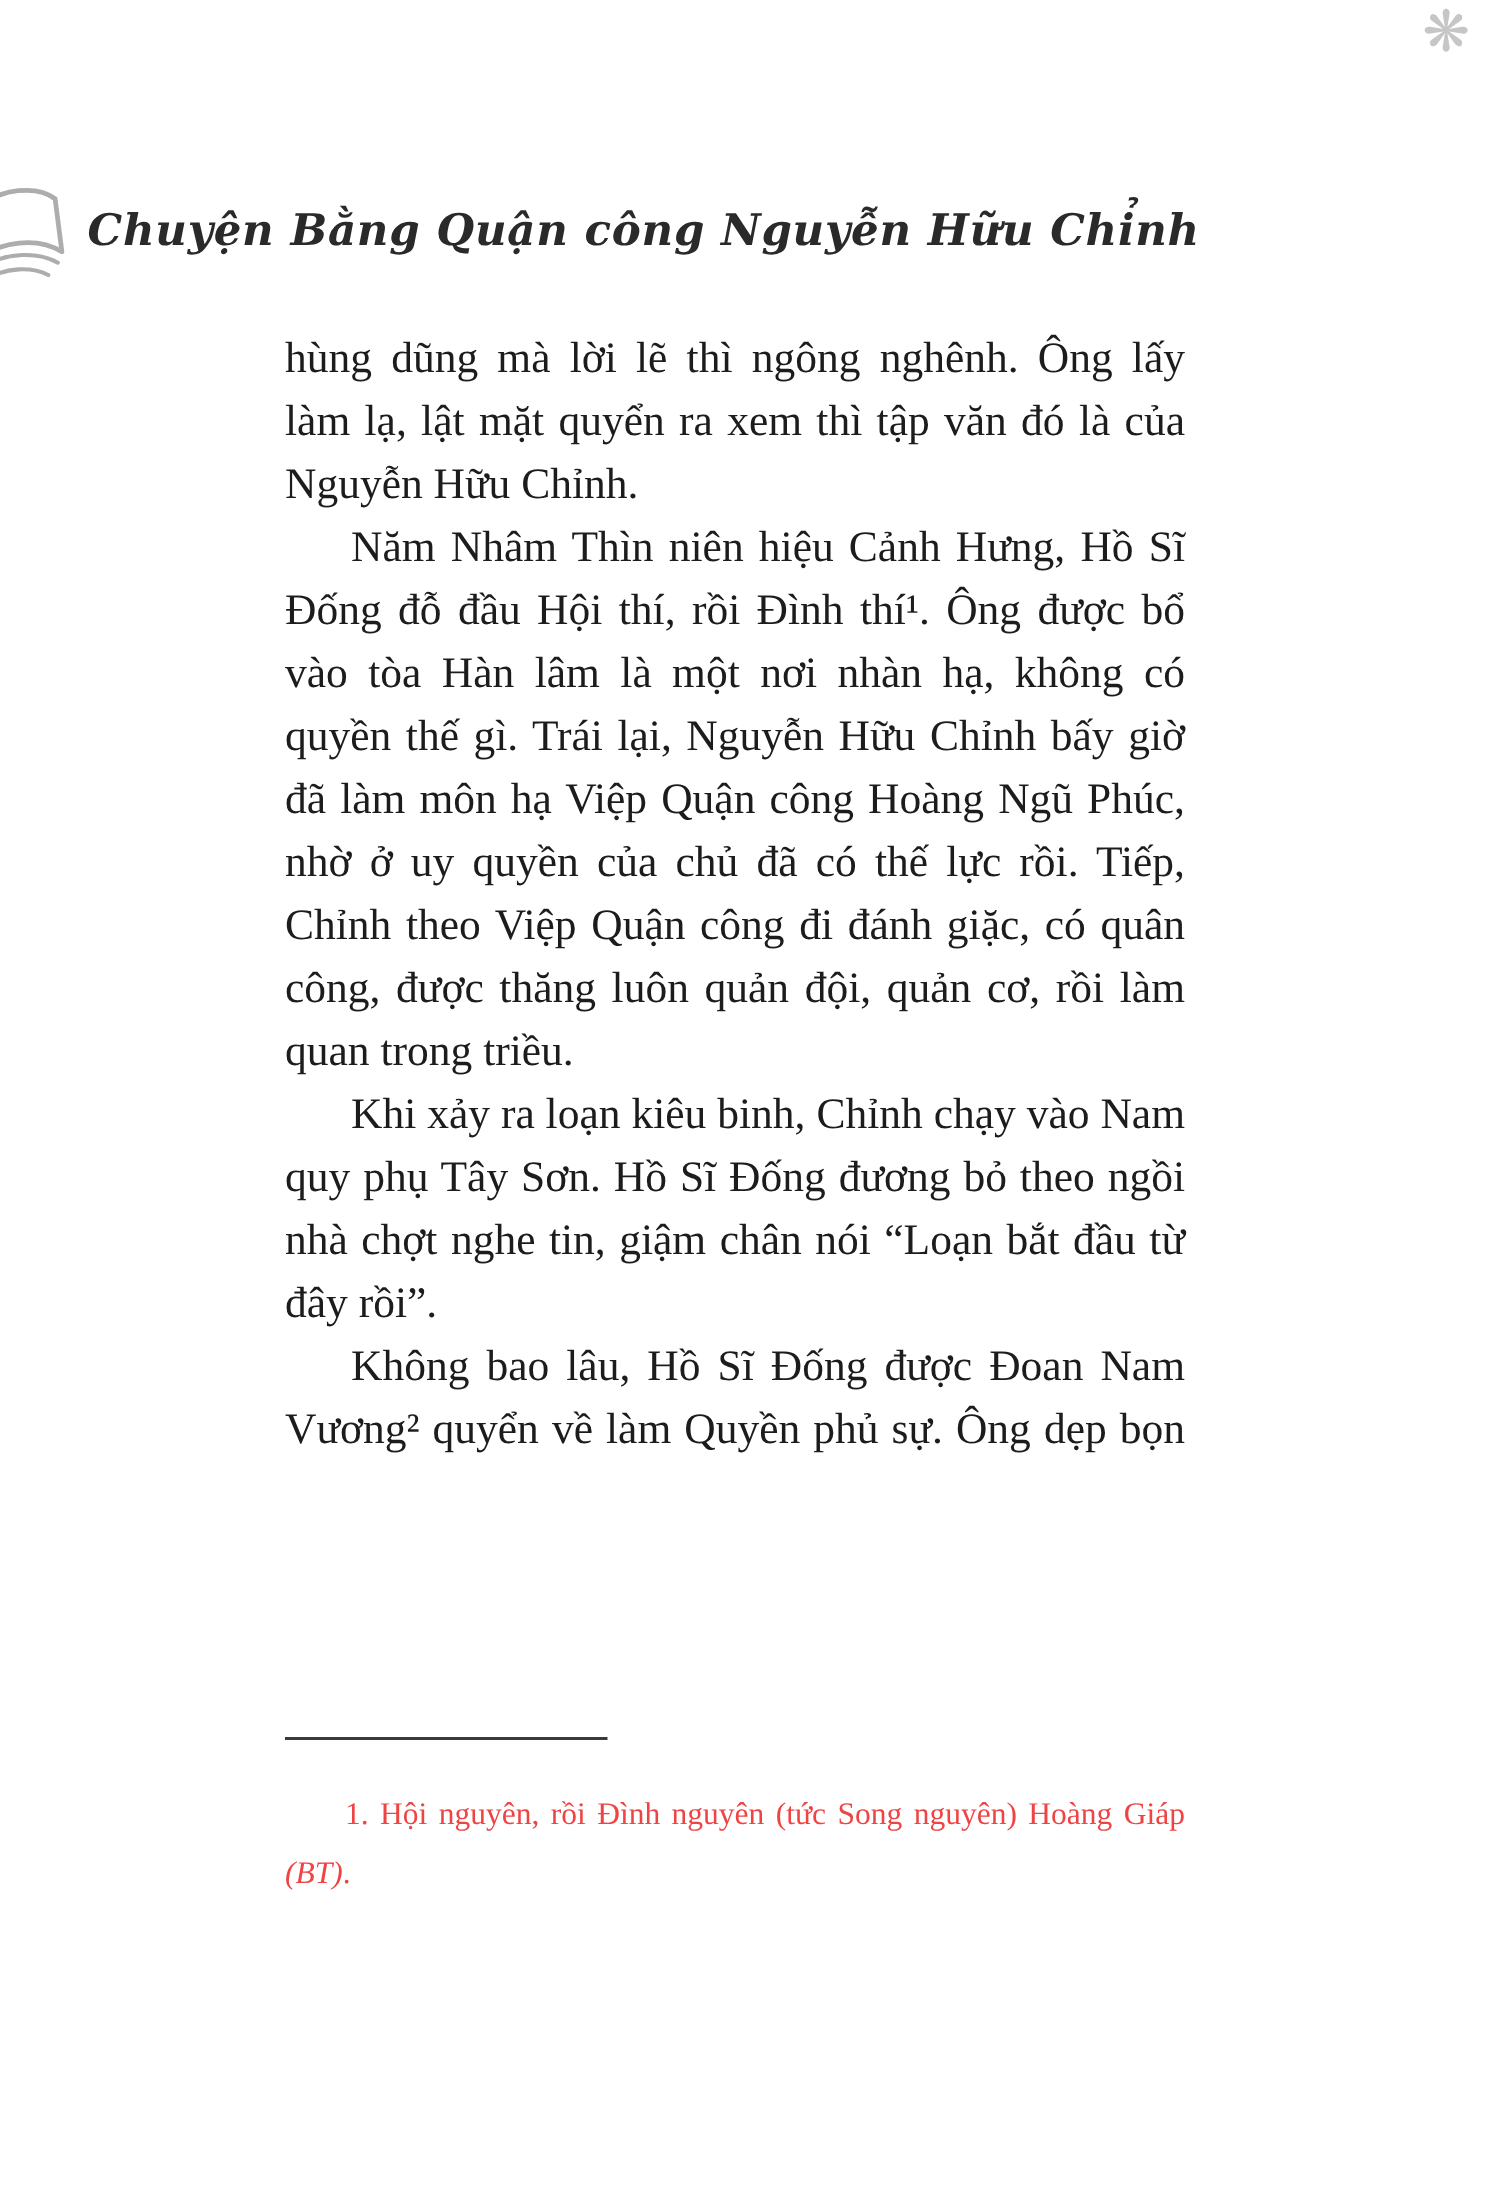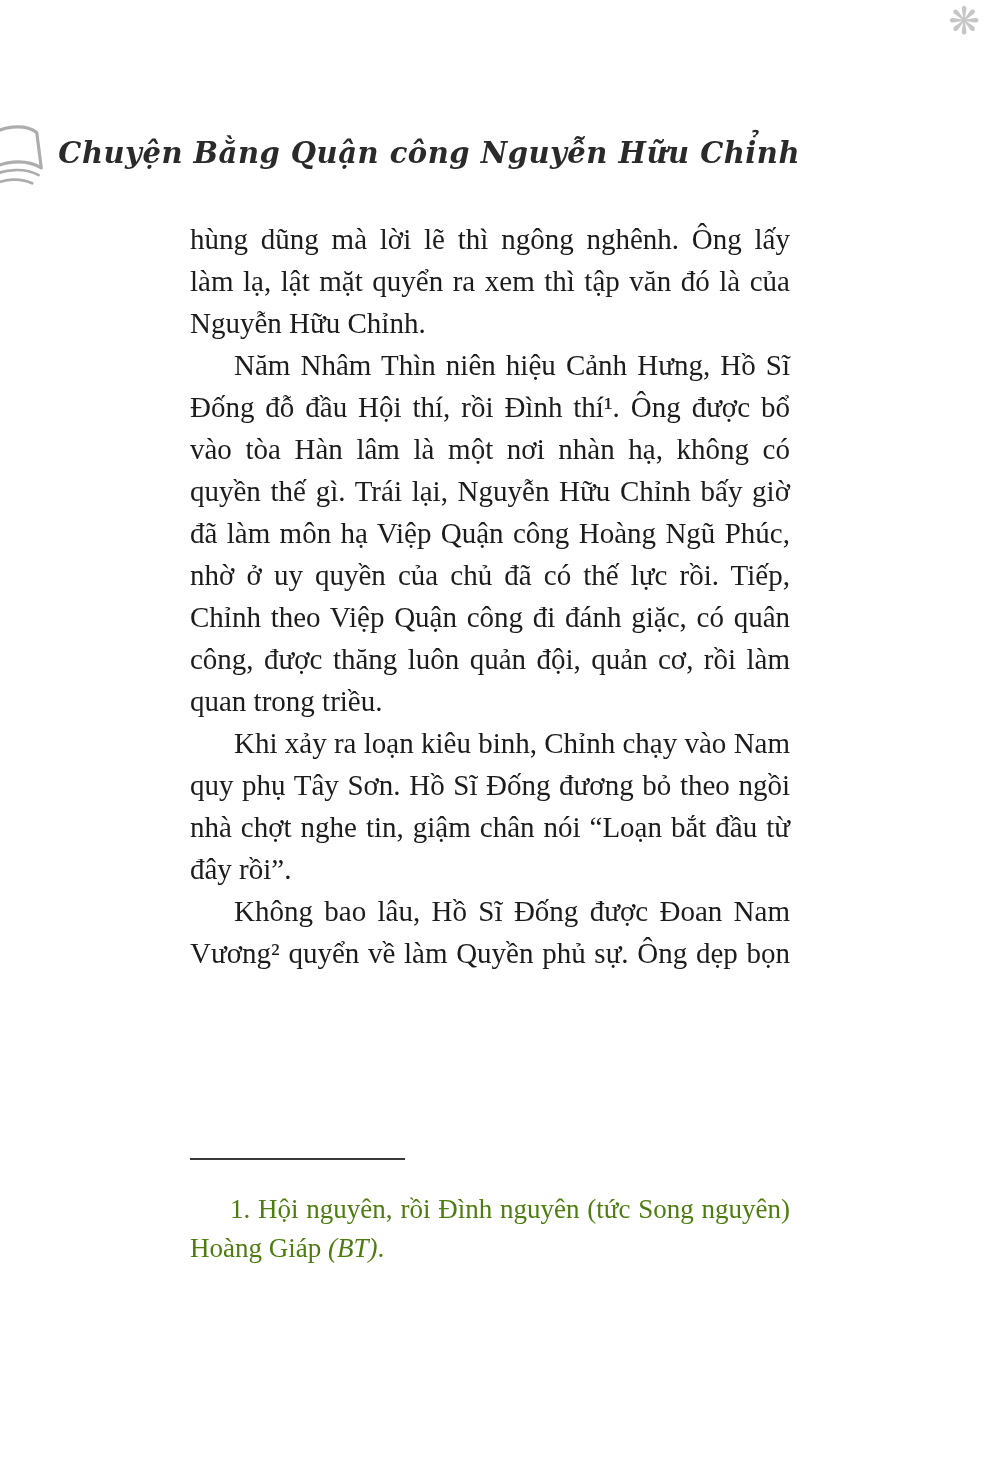--- a/index.html
+++ b/index.html
@@ -86,25 +86,25 @@
     left: 190px;
     width: 600px;
   }
   .footnote-rule {
     width: 215px;
     border-top: 2px solid #3a3a3a;
     margin: 0 0 30px 0;
   }
   .footnote {
     margin: 0;
-    font-size: 27px;
+    font-size: 21px;
     line-height: 39px;
     text-align: justify;
     text-indent: 40px;
-    color: #4d7c0f;
+    color: #ef4444;
   }
   .footnote .italic { font-style: italic; }
 </style>
 </head>
 <body>
 
 <div class="page">
 
   <div class="corner-ornament">❋</div>
 

